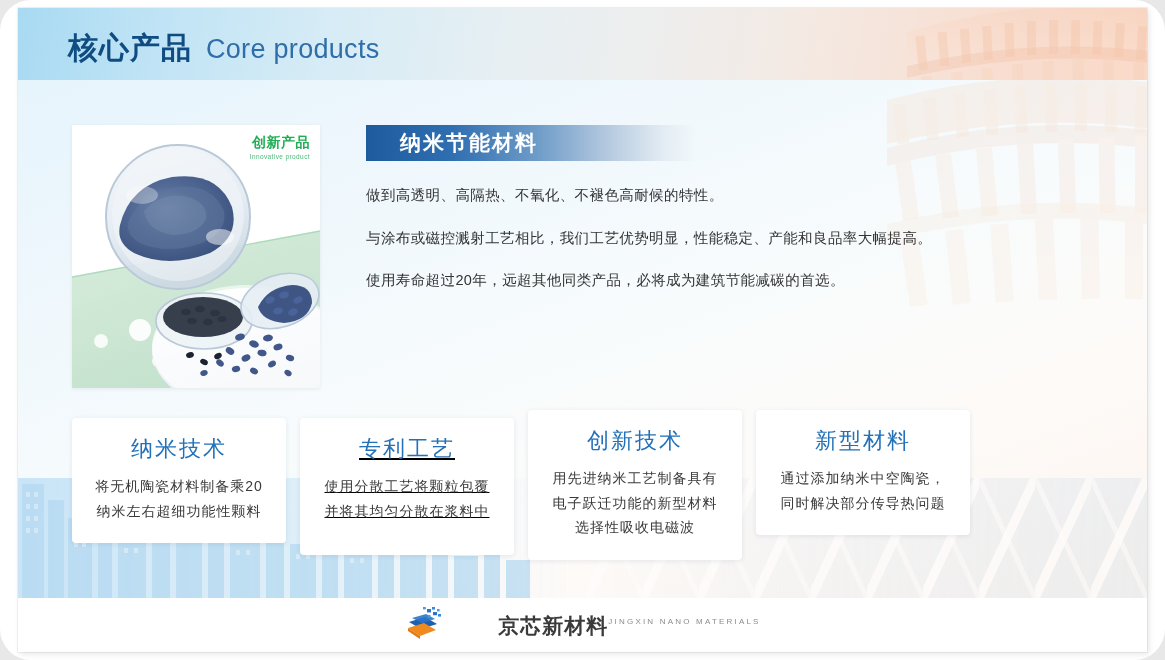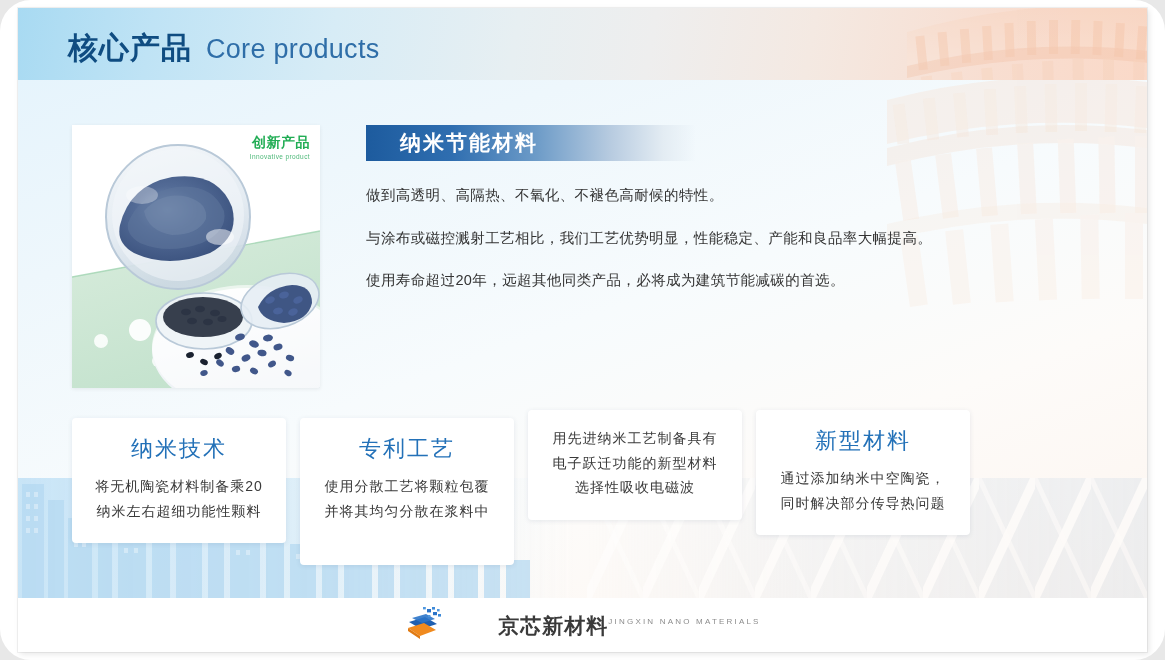--- a/index.html
+++ b/index.html
@@ -203,21 +203,21 @@
   }
   .card {
     width: 250px;
     background: #ffffff;
     border-radius: 4px;
     box-shadow: 0 1px 5px rgba(40,70,110,0.10);
     padding: 16px 14px 20px 14px;
     box-sizing: border-box;
     text-align: center;
   }
-  .card.tall { padding-bottom: 42px; }
+  .card.tall { padding-bottom: 32px; text-decoration: underline; }
   .card.lifted { margin-top: -8px; }
   .card-title {
     font-size: 22px;
     font-weight: 400;
     color: #2371b8;
     letter-spacing: 2px;
     margin-bottom: 10px;
   }
   .card-desc {
     font-size: 14px;
@@ -542,20 +542,21 @@
 
         <div class="card tall">
           <div class="card-title">专利工艺</div>
           <div class="card-desc">
             <div>使用分散工艺将颗粒包覆</div>
             <div>并将其均匀分散在浆料中</div>
           </div>
         </div>
 
         <div class="card lifted">
+          <div class="card-title">创新技术</div>
           <div class="card-desc">
             <div>用先进纳米工艺制备具有</div>
             <div>电子跃迁功能的新型材料</div>
             <div>选择性吸收电磁波</div>
           </div>
         </div>
 
         <div class="card lifted">
           <div class="card-title">新型材料</div>
           <div class="card-desc">

